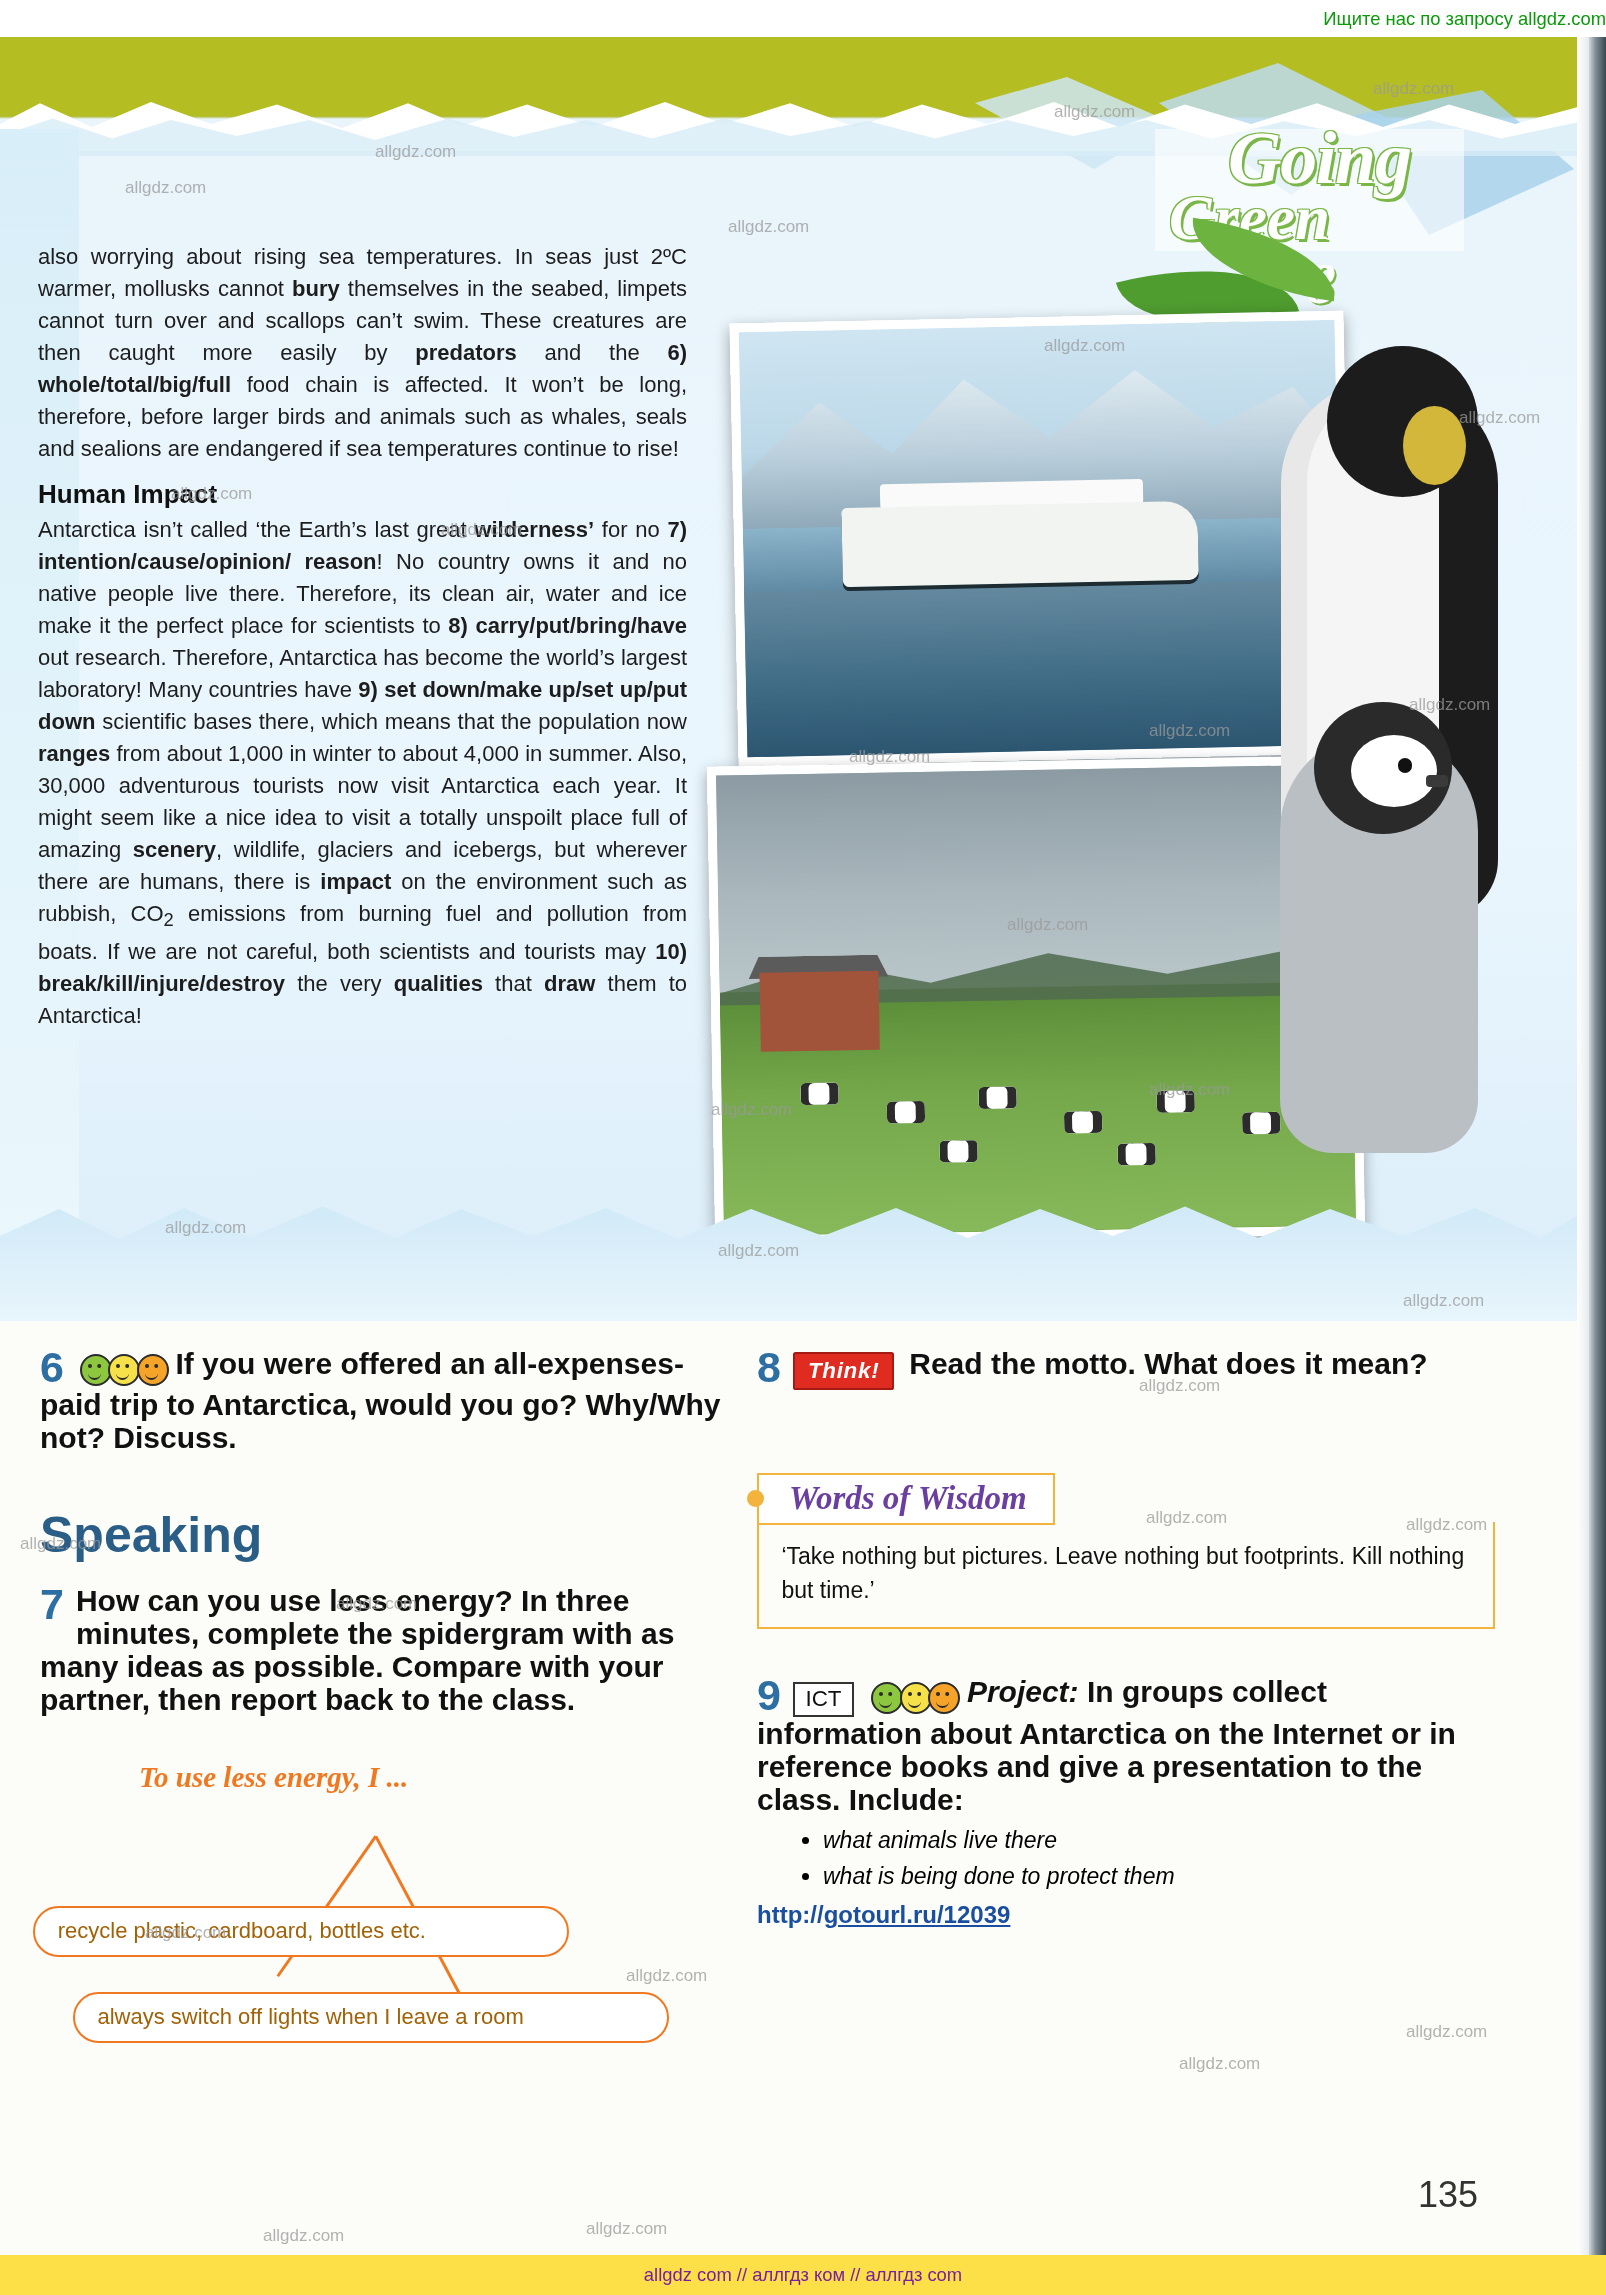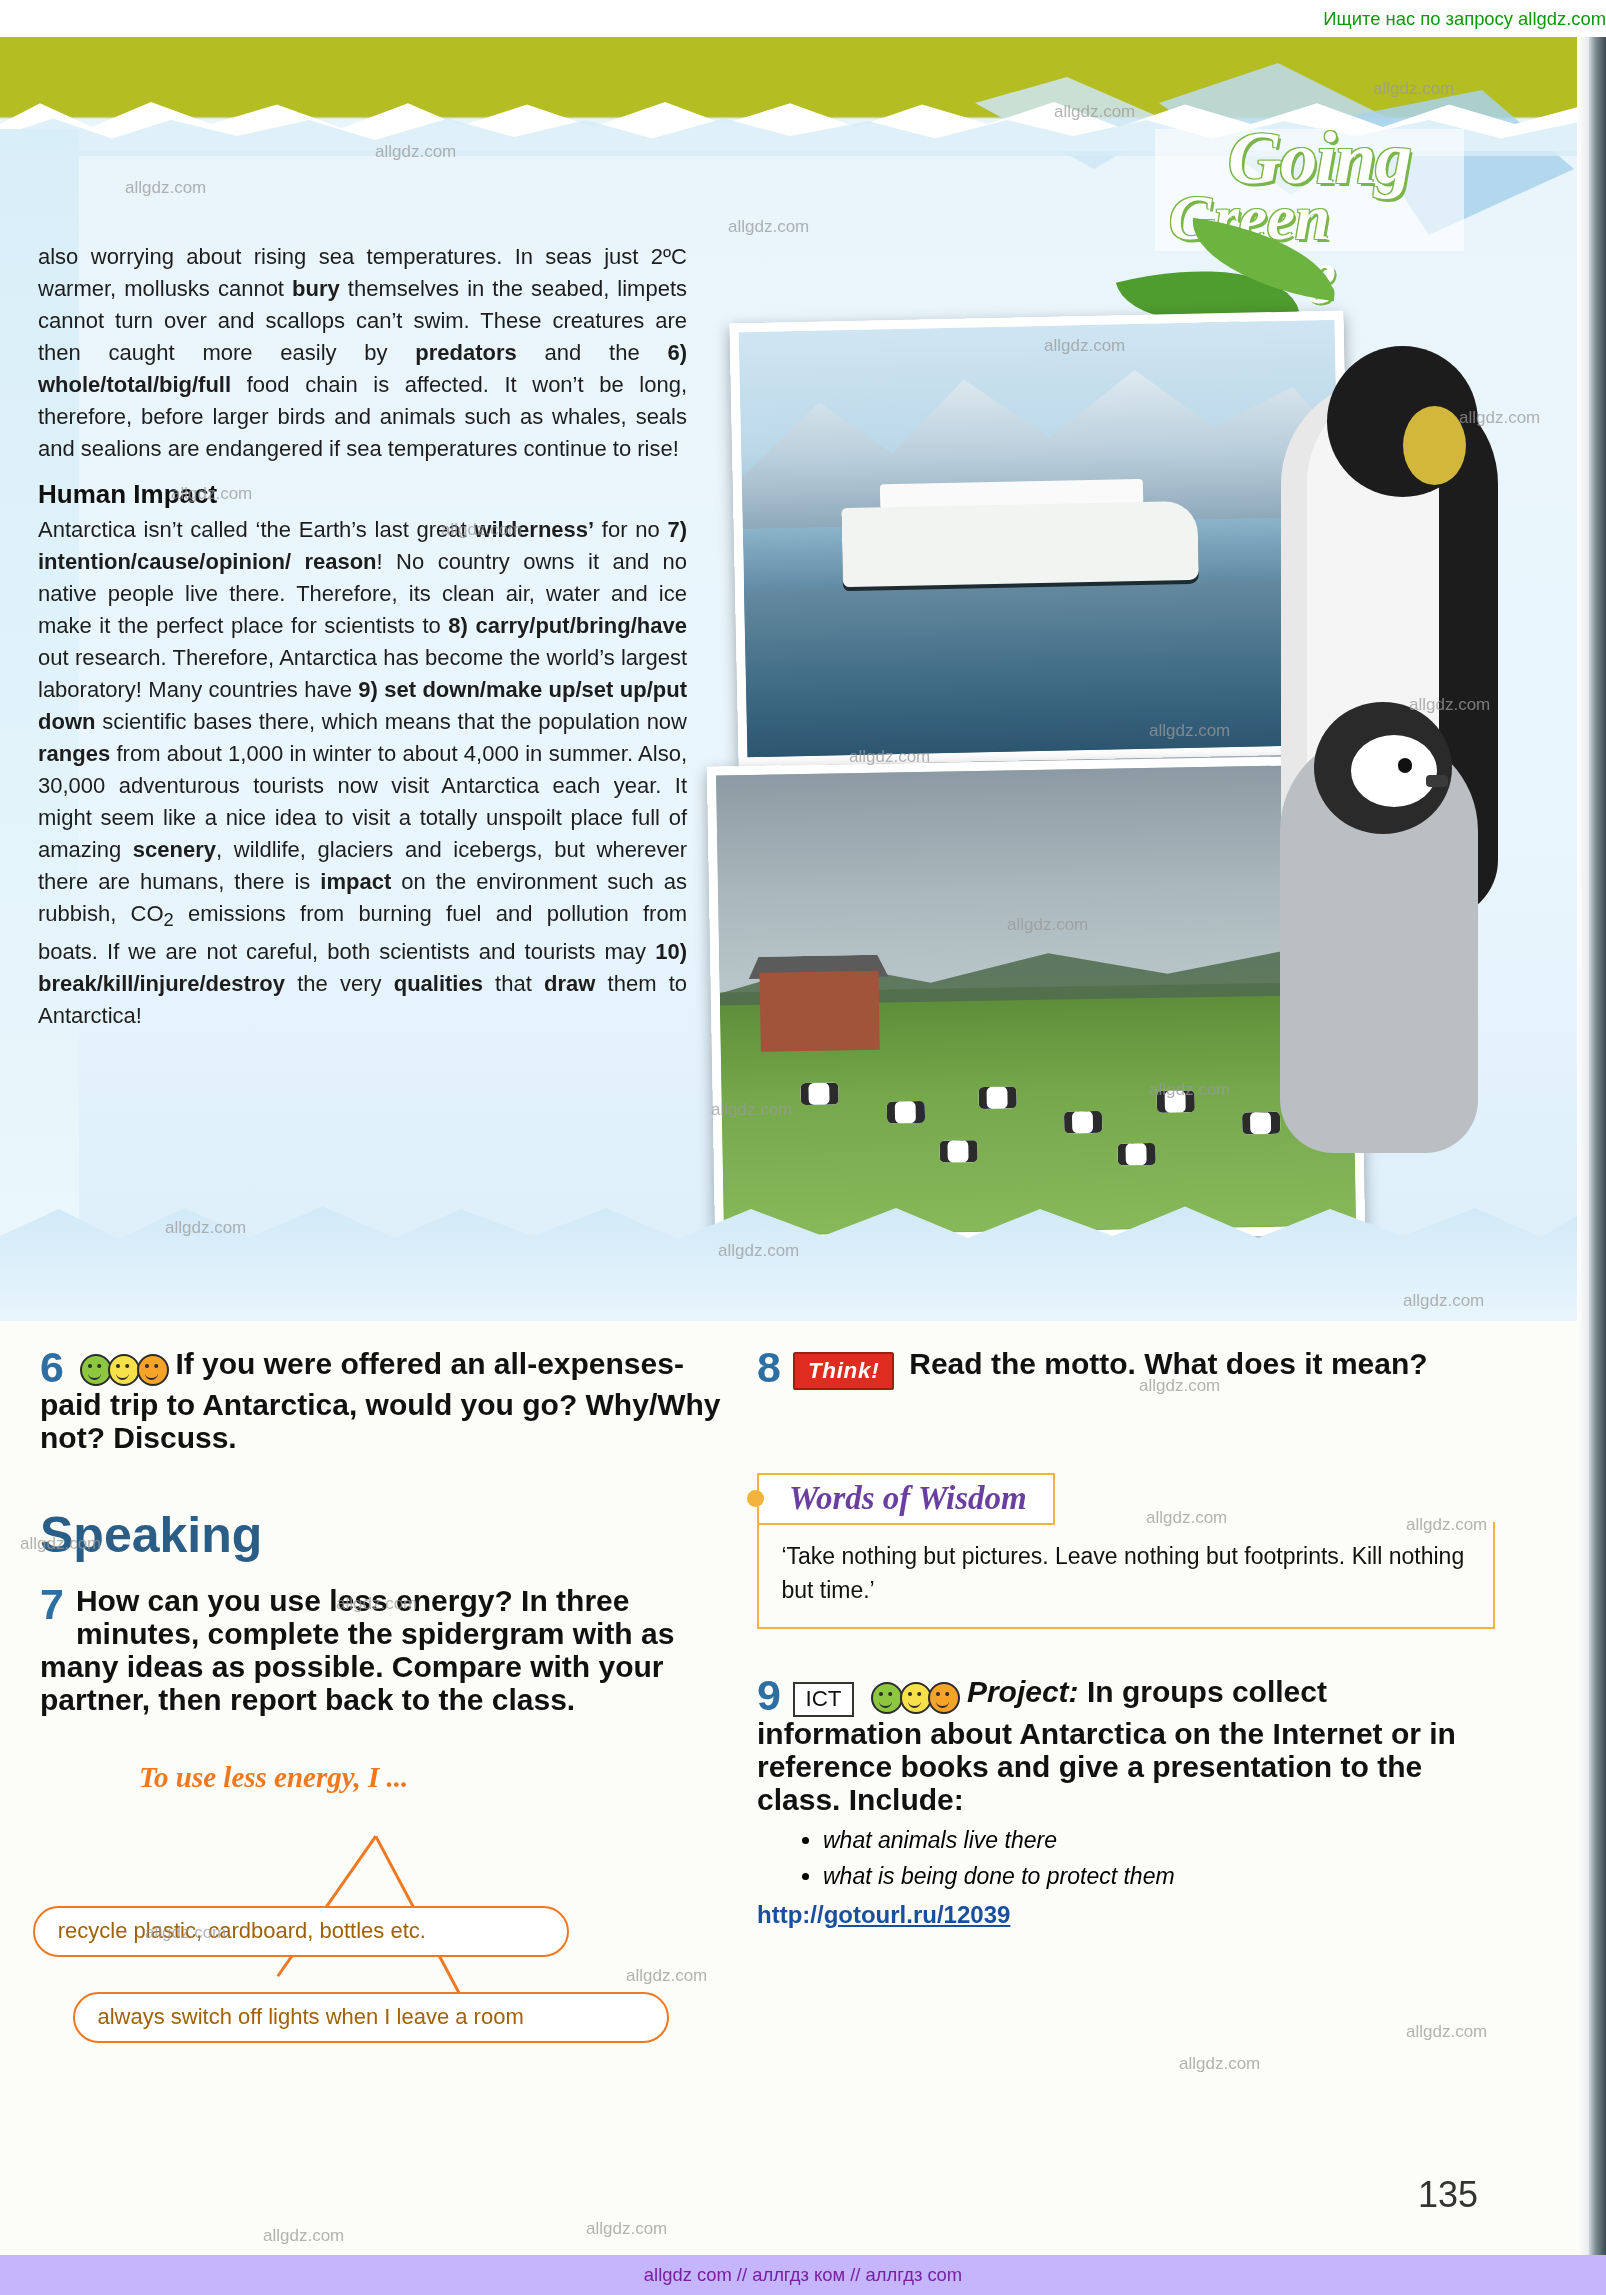--- a/index.html
+++ b/index.html
@@ -24,21 +24,21 @@
     position:absolute; top:0; left:0; width:1606px; height:37px;
     background:#ffffff; text-align:right;
   }
   .topbar span {
     color:#0a9a0a; font-size:18.4px; line-height:37px;
     font-family:"Liberation Sans", sans-serif;
   }
   
   .bottombar {
     position:absolute; bottom:0; left:0; width:1606px; height:40px;
-    background:#c4b5fd; text-align:center;
+    background:#fde047; text-align:center;
   }
   .bottombar span {
     color:#7a1fa2; font-size:18.4px; line-height:40px;
   }
   
   .page {
     position:absolute; left:0; top:37px; width:1606px; height:2219px;
     background:#fbfbf7;
     overflow:hidden;
   }

